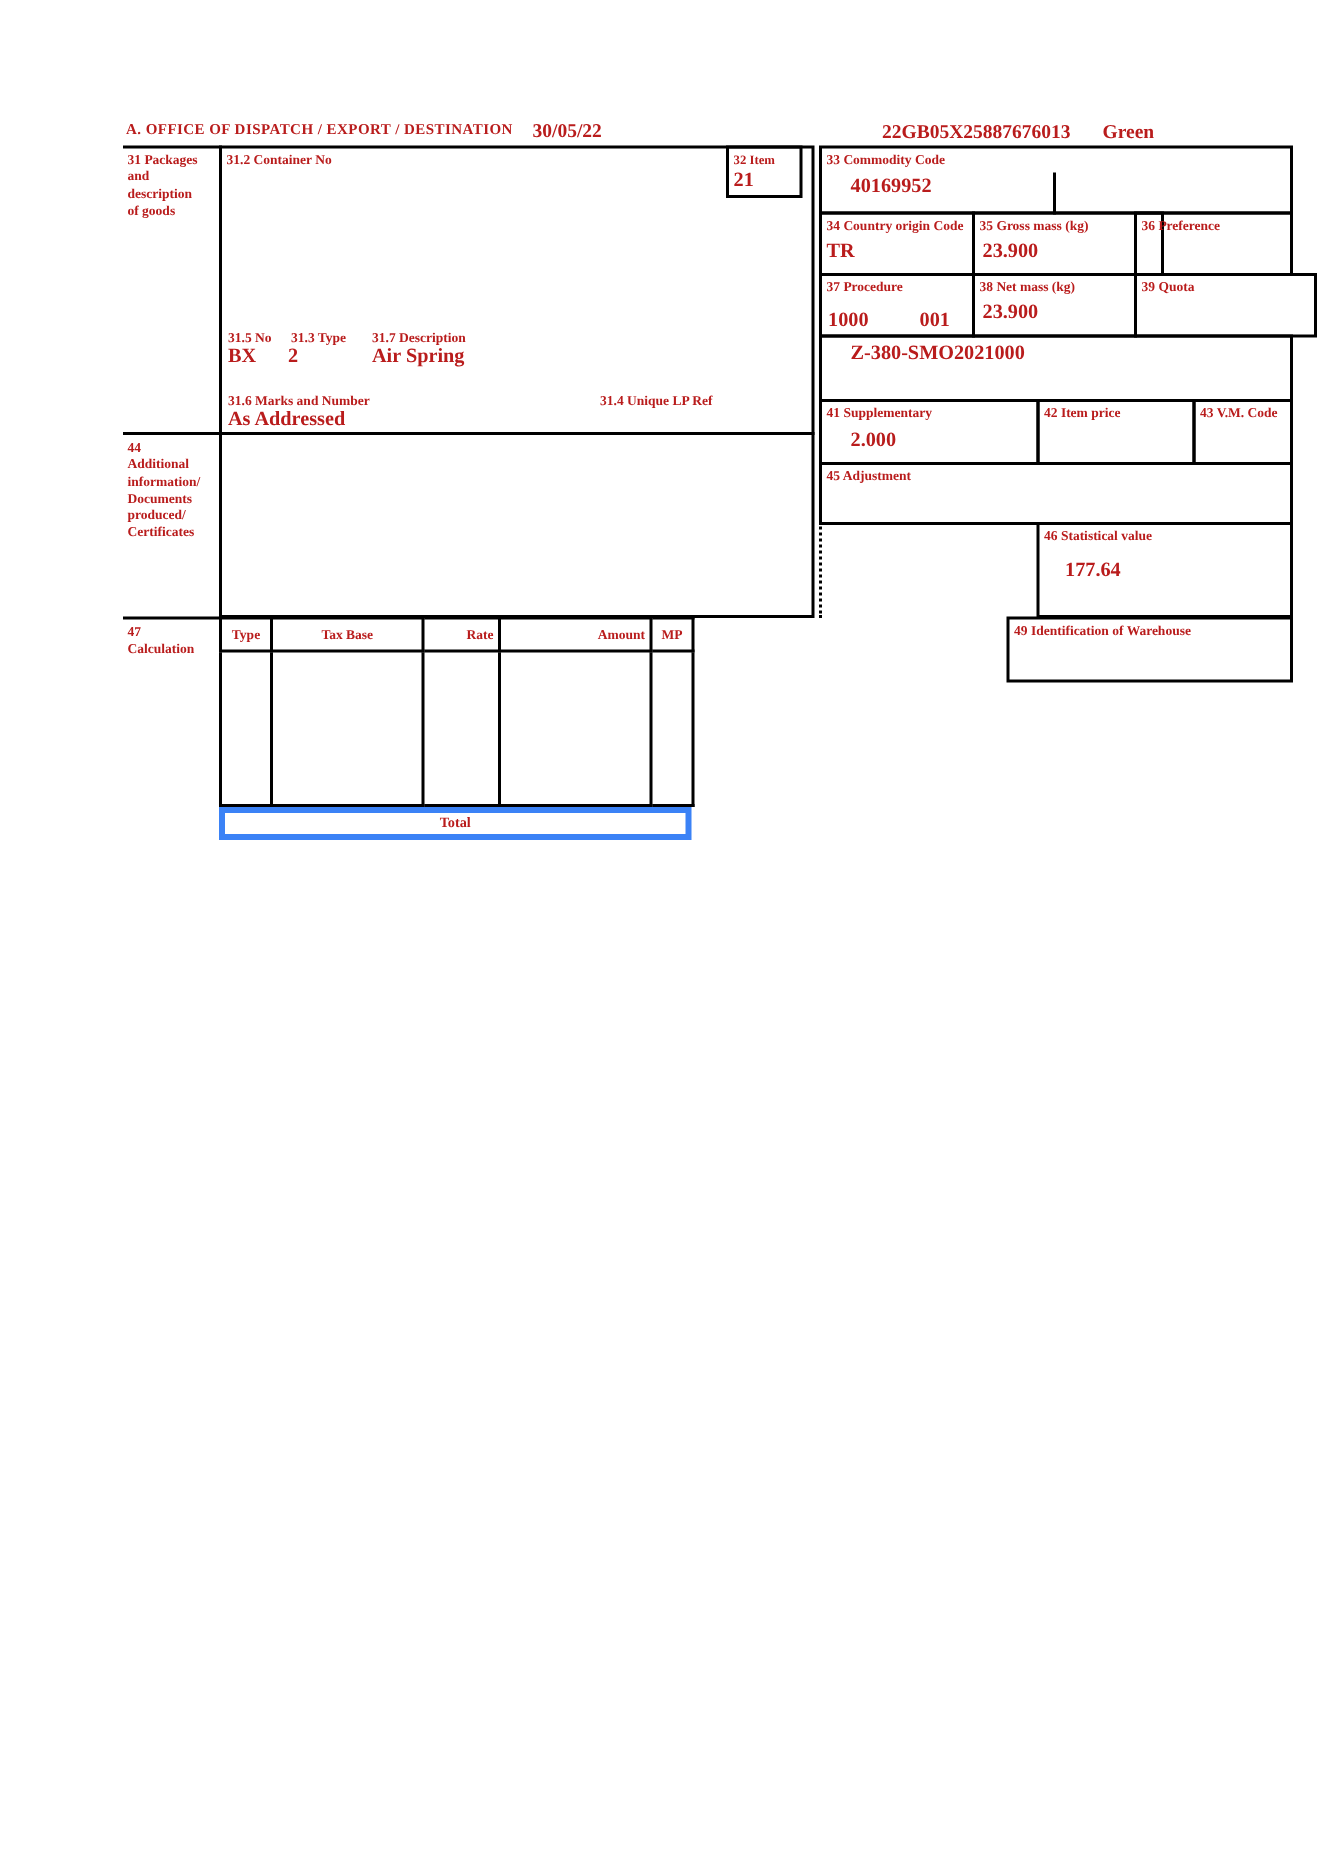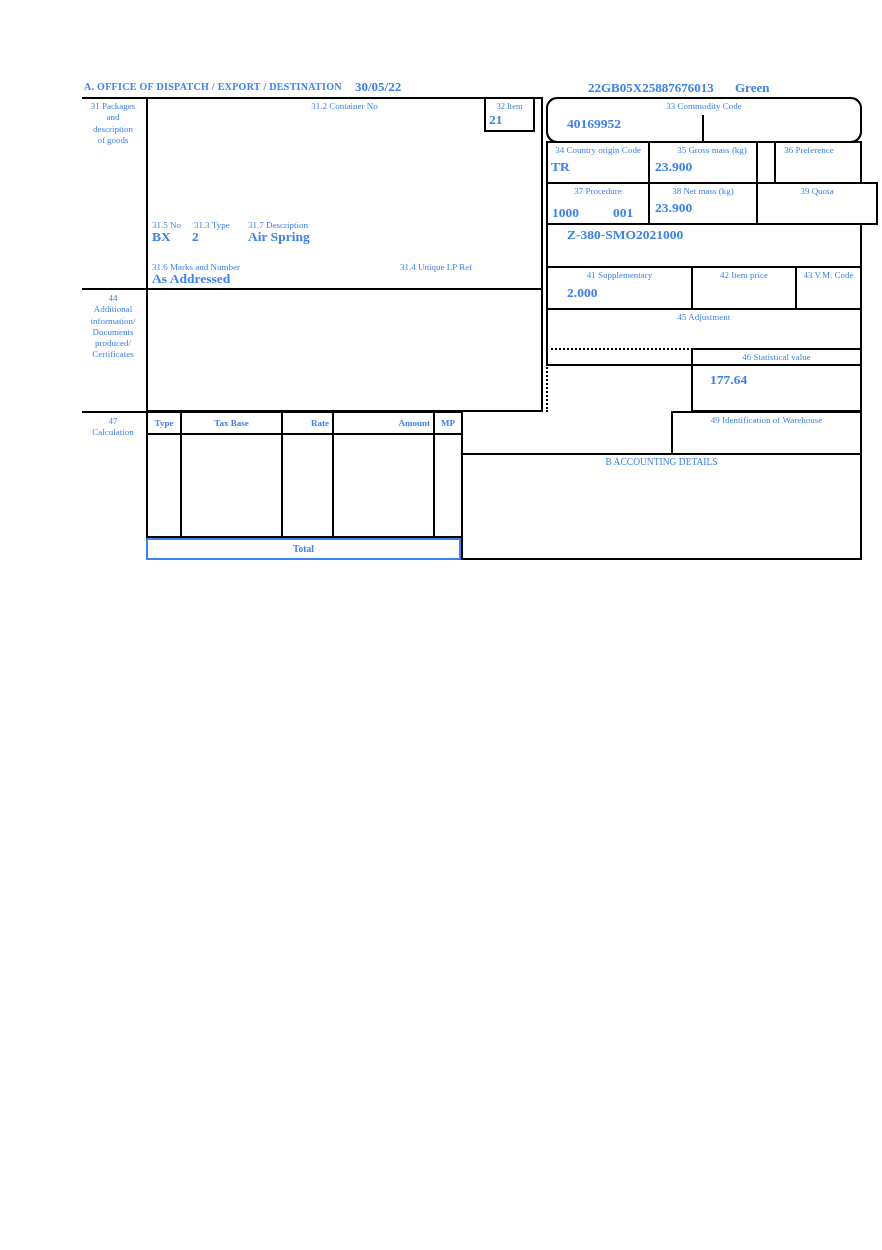--- a/index.html
+++ b/index.html
@@ -1,35 +1,35 @@
 <!DOCTYPE html>
 <html><head>
 <meta charset="utf-8">
 <style>
   html,body{margin:0;padding:0;background:#fff;}
   .page{position:relative;width:882px;height:1250px;background:#fff;
-        font-family:"Liberation Serif","DejaVu Serif",serif;color:#3b82f6;overflow:hidden;}
+        font-family:"Liberation Serif","DejaVu Serif",serif;color:#b91c1c;overflow:hidden;}
   .box{position:absolute;border:2px solid #000;box-sizing:border-box;background:transparent;}
   .nob{position:absolute;box-sizing:border-box;}
-  .lbl{font-size:9px;font-weight:normal;line-height:1.25;padding:2px 3px;white-space:nowrap;text-align:center;}
+  .lbl{font-size:9px;font-weight:bold;line-height:1.25;padding:2px 3px;white-space:nowrap;}
   .ml{white-space:pre-line;}
   .val{font-size:13.5px;font-weight:bold;line-height:1.1;white-space:nowrap;}
   .abs{position:absolute;}
   .hline{position:absolute;height:2px;background:#000;}
   .vline{position:absolute;width:2px;background:#000;}
   .hdr-label{position:absolute;font-size:10px;font-weight:bold;letter-spacing:0.3px;white-space:nowrap;}
   .hdr-val{position:absolute;font-size:13px;font-weight:bold;white-space:nowrap;}
   .dotted{position:absolute;border-top:2px dotted #000;border-left:2px dotted #000;box-sizing:border-box;}
   table.calc{position:absolute;border-collapse:collapse;table-layout:fixed;}
   table.calc th,table.calc td{border:2px solid #000;padding:0 3px;font-size:9px;font-weight:bold;}
   table.calc th{height:20px;vertical-align:middle;}
   table.calc td{height:101px;}
   .th-c{text-align:center;}
   .th-r{text-align:right;}
-  .total-box{position:absolute;border:2px solid #3b82f6;box-sizing:border-box;
+  .total-box{position:absolute;border:4px solid #3b82f6;box-sizing:border-box;
              display:flex;align-items:center;justify-content:center;
              font-size:9.5px;font-weight:bold;}
 </style>
 </head>
 <body>
 
 <div class="page">
 
   <div class="hdr-label" style="left:84px;top:81px;">A.  OFFICE OF DISPATCH / EXPORT / DESTINATION</div>
   <div class="hdr-val" style="left:355px;top:79px;">30/05/22</div>
@@ -56,21 +56,21 @@
     <span class="abs lbl" style="left:1px;top:161px;">31.6 Marks and Number</span>
     <span class="abs lbl" style="left:249px;top:161px;">31.4 Unique LP Ref</span>
     <span class="abs val" style="left:4px;top:173px;">As Addressed</span>
   </div>
 
   <div class="box" style="left:484px;top:97px;width:51px;height:35px;">
     <div class="lbl" style="font-size:8.5px;">32 Item</div>
     <div class="val" style="margin-left:3px;margin-top:-1px;">21</div>
   </div>
 
-  <div class="box" style="left:546px;top:97px;width:316px;height:46px;border-radius:11px;">
+  <div class="box" style="left:546px;top:97px;width:316px;height:46px;">
     <div class="lbl">33 Commodity Code</div>
     <div class="val" style="margin-left:19px;margin-top:3px;">40169952</div>
   </div>
   <div class="vline" style="left:702px;top:115px;height:28px;"></div>
 
   <div class="box" style="left:546px;top:141px;width:104px;height:43px;">
     <div class="lbl">34 Country origin Code</div>
     <div class="val" style="margin-left:3px;margin-top:2px;">TR</div>
   </div>
   <div class="box" style="left:648px;top:141px;width:128px;height:43px;">
@@ -110,21 +110,21 @@
   </div>
 
   <div class="nob lbl ml" style="left:82px;top:291px;width:62px;">44
 Additional
 information/
 Documents
 produced/
 Certificates</div>
   <div class="box" style="left:146px;top:288px;width:397px;height:124px;"></div>
 
-  <div class="box" style="left:546px;top:308px;width:316px;height:58px;">
+  <div class="box" style="left:546px;top:308px;width:316px;height:42px;">
     <div class="lbl">45 Adjustment</div>
   </div>
 
   <div class="dotted" style="left:546px;top:348px;width:147px;height:64px;"></div>
   <div class="box" style="left:691px;top:348px;width:171px;height:64px;">
     <div class="lbl">46 Statistical value</div>
     <div class="val" style="margin-left:17px;margin-top:8px;">177.64</div>
   </div>
 
   <div class="nob lbl ml" style="left:82px;top:414px;width:62px;">47
@@ -157,17 +157,14 @@
     </table>
 
   <div class="total-box" style="left:146px;top:538px;width:315px;height:22px;">
     <span>Total</span>
   </div>
 
   <div class="box" style="left:671px;top:411px;width:191px;height:44px;">
     <div class="lbl">49 Identification of Warehouse</div>
   </div>
 
-  <div class="box" style="left:461px;top:453px;width:401px;height:107px;">
-    <div class="lbl" style="font-size:9.5px;">B ACCOUNTING DETAILS</div>
-  </div>
 
 </div>
 
 </body></html>

